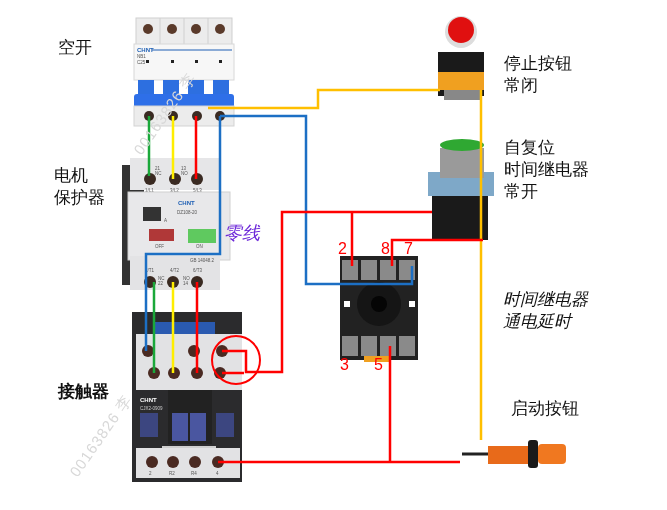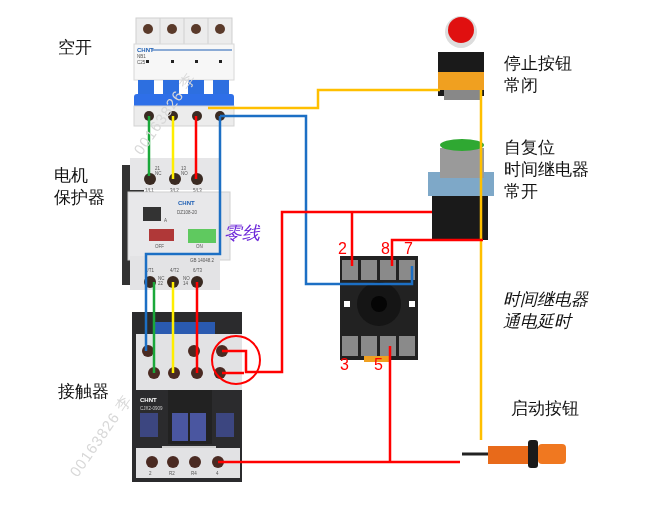--- a/index.html
+++ b/index.html
@@ -177,21 +177,21 @@
     <polyline points="352,266 352,212" stroke="#ff0000"></polyline>
     <polyline points="392,266 392,240 483,240" stroke="#ff0000"></polyline>
     <polyline points="390,346 390,462" stroke="#ff0000"></polyline>
     <polyline points="218,462 460,462" stroke="#ff0000"></polyline>
   </g>
 </svg>
 
 <div class="label" style="left:58px;top:36px;">空开</div>
 <div class="label" style="left:54px;top:164px;">电机
 保护器</div>
-<div class="label" style="left:58px;top:380px;">接触器</div>
+<div class="label" style="left:58px;top:380px;font-weight:bold;">接触器</div>
 <div class="label blue" style="left:224px;top:222px;">零线</div>
 <div class="label" style="left:504px;top:20px;margin-top:32px;">停止按钮
 常闭</div>
 <div class="label" style="left:504px;top:136px;">自复位
 时间继电器
 常开</div>
 <div class="label" style="left:503px;top:288px;font-style:italic;">时间继电器
 通电延时</div>
 <div class="label" style="left:511px;top:397px;">启动按钮</div>
 

